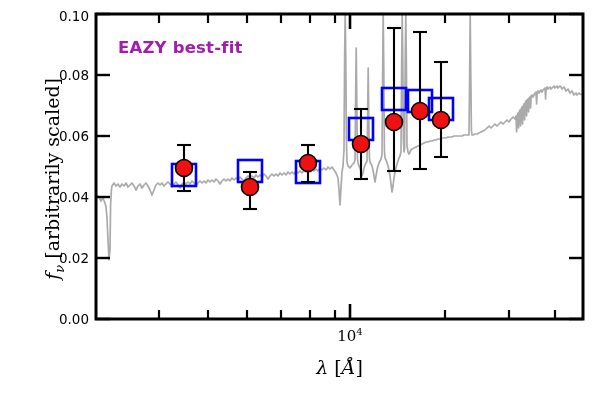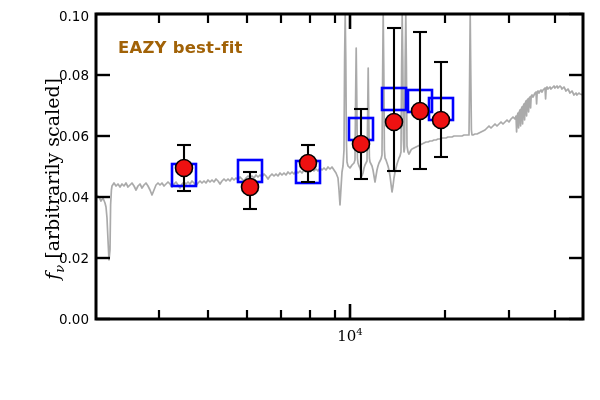--- a/index.html
+++ b/index.html
@@ -6,21 +6,21 @@
   html,body{margin:0;padding:0;background:#ffffff;}
   body{width:600px;height:400px;overflow:hidden;
        font-family:"DejaVu Sans","Liberation Sans",sans-serif;}
   #fig{position:relative;width:600px;height:400px;background:#fff;}
   #plot-svg{position:absolute;left:0;top:0;}
   .ylab,.xlab{position:absolute;color:#000;}
   .ylab{left:-96px;top:166px;width:300px;text-align:center;
         transform:rotate(-90deg);font-size:19px;font-family:"DejaVu Serif","Liberation Serif",serif;}
   .xlab{left:96px;top:356px;width:487px;text-align:center;
         font-size:19px;font-family:"DejaVu Serif","Liberation Serif",serif;}
-  .ann{position:absolute;font-size:16.5px;font-weight:bold;color:#a16207;
+  .ann{position:absolute;font-size:16.5px;font-weight:bold;color:#a21caf;
        left:118px;top:38px;letter-spacing:.2px;}
   .tk{font-size:13.5px;fill:#000;font-family:"DejaVu Sans","Liberation Sans",sans-serif;}
 </style>
 </head>
 <body>
 
 <div id="fig">
 
   <svg id="plot-svg" width="600" height="400">
     <defs>
@@ -178,15 +178,18 @@
     <g stroke="#000" stroke-width="2.6">
       <line x1="350" y1="319" x2="350" y2="304"></line>
         <line x1="350" y1="14" x2="350" y2="29"></line>
     </g>
     <text x="350" y="341" text-anchor="middle" font-size="15" font-family="DejaVu Serif, Liberation Serif, serif" fill="#000">10<tspan font-size="10" dy="-6">4</tspan></text>
   </svg>
 
   <div class="ylab">
     <i>f</i><sub style="font-style:italic;font-size:13px">ν</sub> [arbitrarily scaled]
   </div>
+  <div class="xlab">
+    <i>λ</i> [<i>Å</i>]
+  </div>
   <div class="ann">EAZY best-fit</div>
 
 </div>
 
 </body></html>

